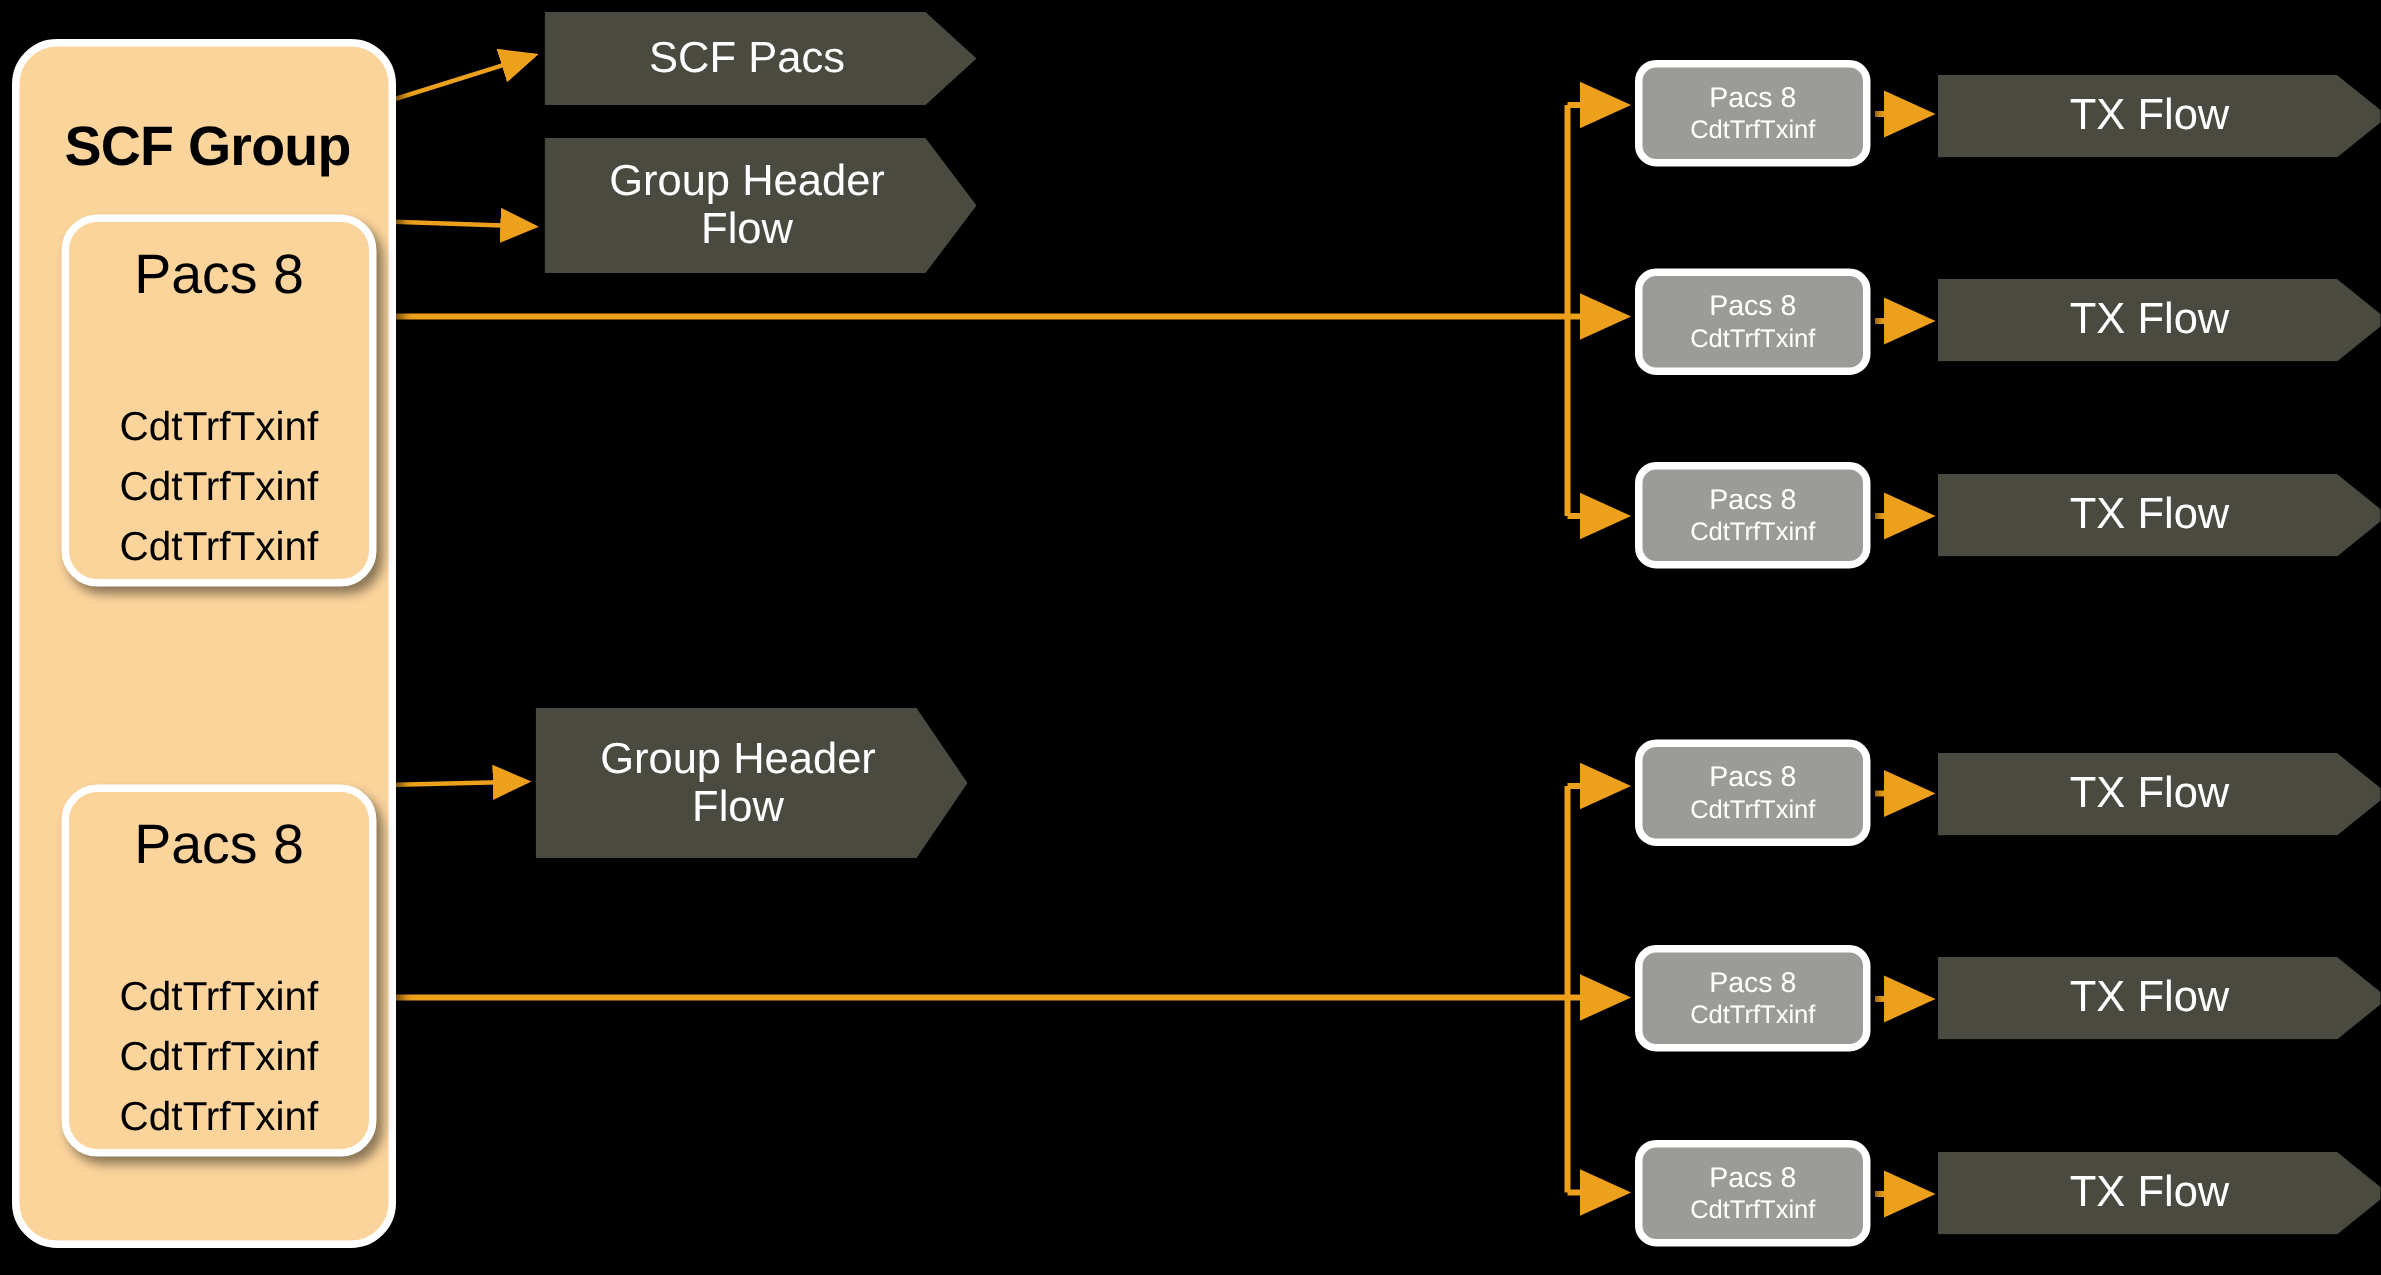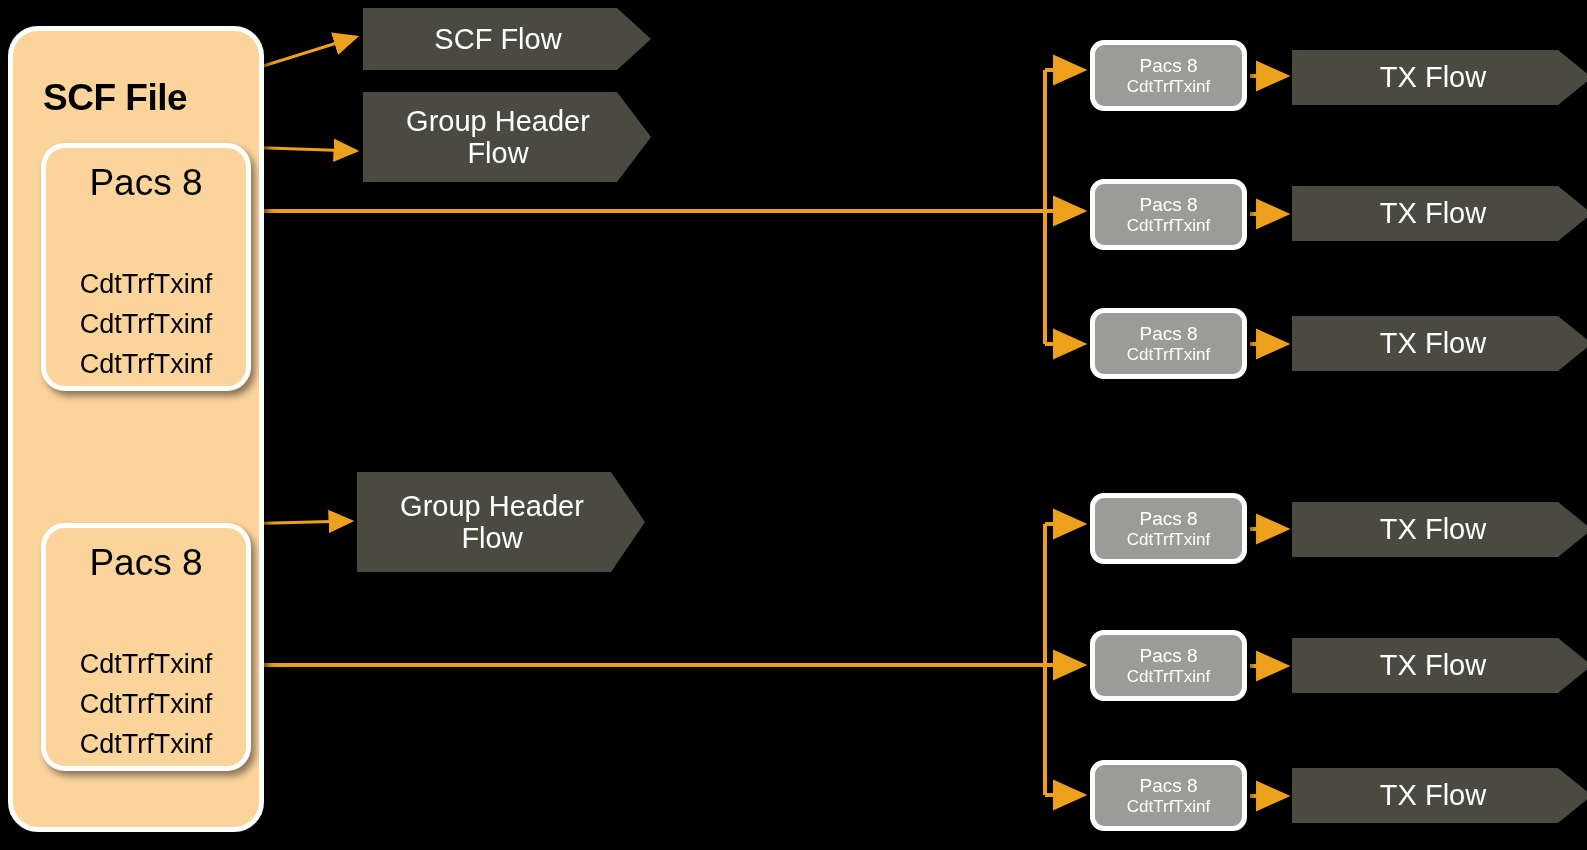--- a/index.html
+++ b/index.html
@@ -117,21 +117,21 @@
 
     <path class="wire" d="M1250,76 L1286,76" marker-end="url(#ah)"></path>
     <path class="wire" d="M1250,214 L1286,214" marker-end="url(#ah)"></path>
     <path class="wire" d="M1250,344 L1286,344" marker-end="url(#ah)"></path>
     <path class="wire" d="M1250,529 L1286,529" marker-end="url(#ah)"></path>
     <path class="wire" d="M1250,666 L1286,666" marker-end="url(#ah)"></path>
     <path class="wire" d="M1250,796 L1286,796" marker-end="url(#ah)"></path>
   </svg>
 
   <div class="scf-file">
-    <div class="scf-label">SCF File</div>
+    <div class="scf-label">SCF Group</div>
 
     <div class="pacs-inner top">
       <div class="hdr">Pacs 8</div>
       <div class="lines">
         <div>CdtTrfTxinf</div>
         <div>CdtTrfTxinf</div>
         <div>CdtTrfTxinf</div>
       </div>
     </div>
 
@@ -139,21 +139,21 @@
       <div class="hdr">Pacs 8</div>
       <div class="lines">
         <div>CdtTrfTxinf</div>
         <div>CdtTrfTxinf</div>
         <div>CdtTrfTxinf</div>
       </div>
     </div>
   </div>
 
   <div class="chev scf-flow">
-    <span class="txt">SCF Flow</span>
+    <span class="txt">SCF Pacs</span>
   </div>
   <div class="chev gh-flow-1">
     <span class="txt">Group Header Flow</span>
   </div>
   <div class="chev gh-flow-2">
     <span class="txt">Group Header Flow</span>
   </div>
 
   <div class="node n-a">
     <span class="n1">Pacs 8</span>

